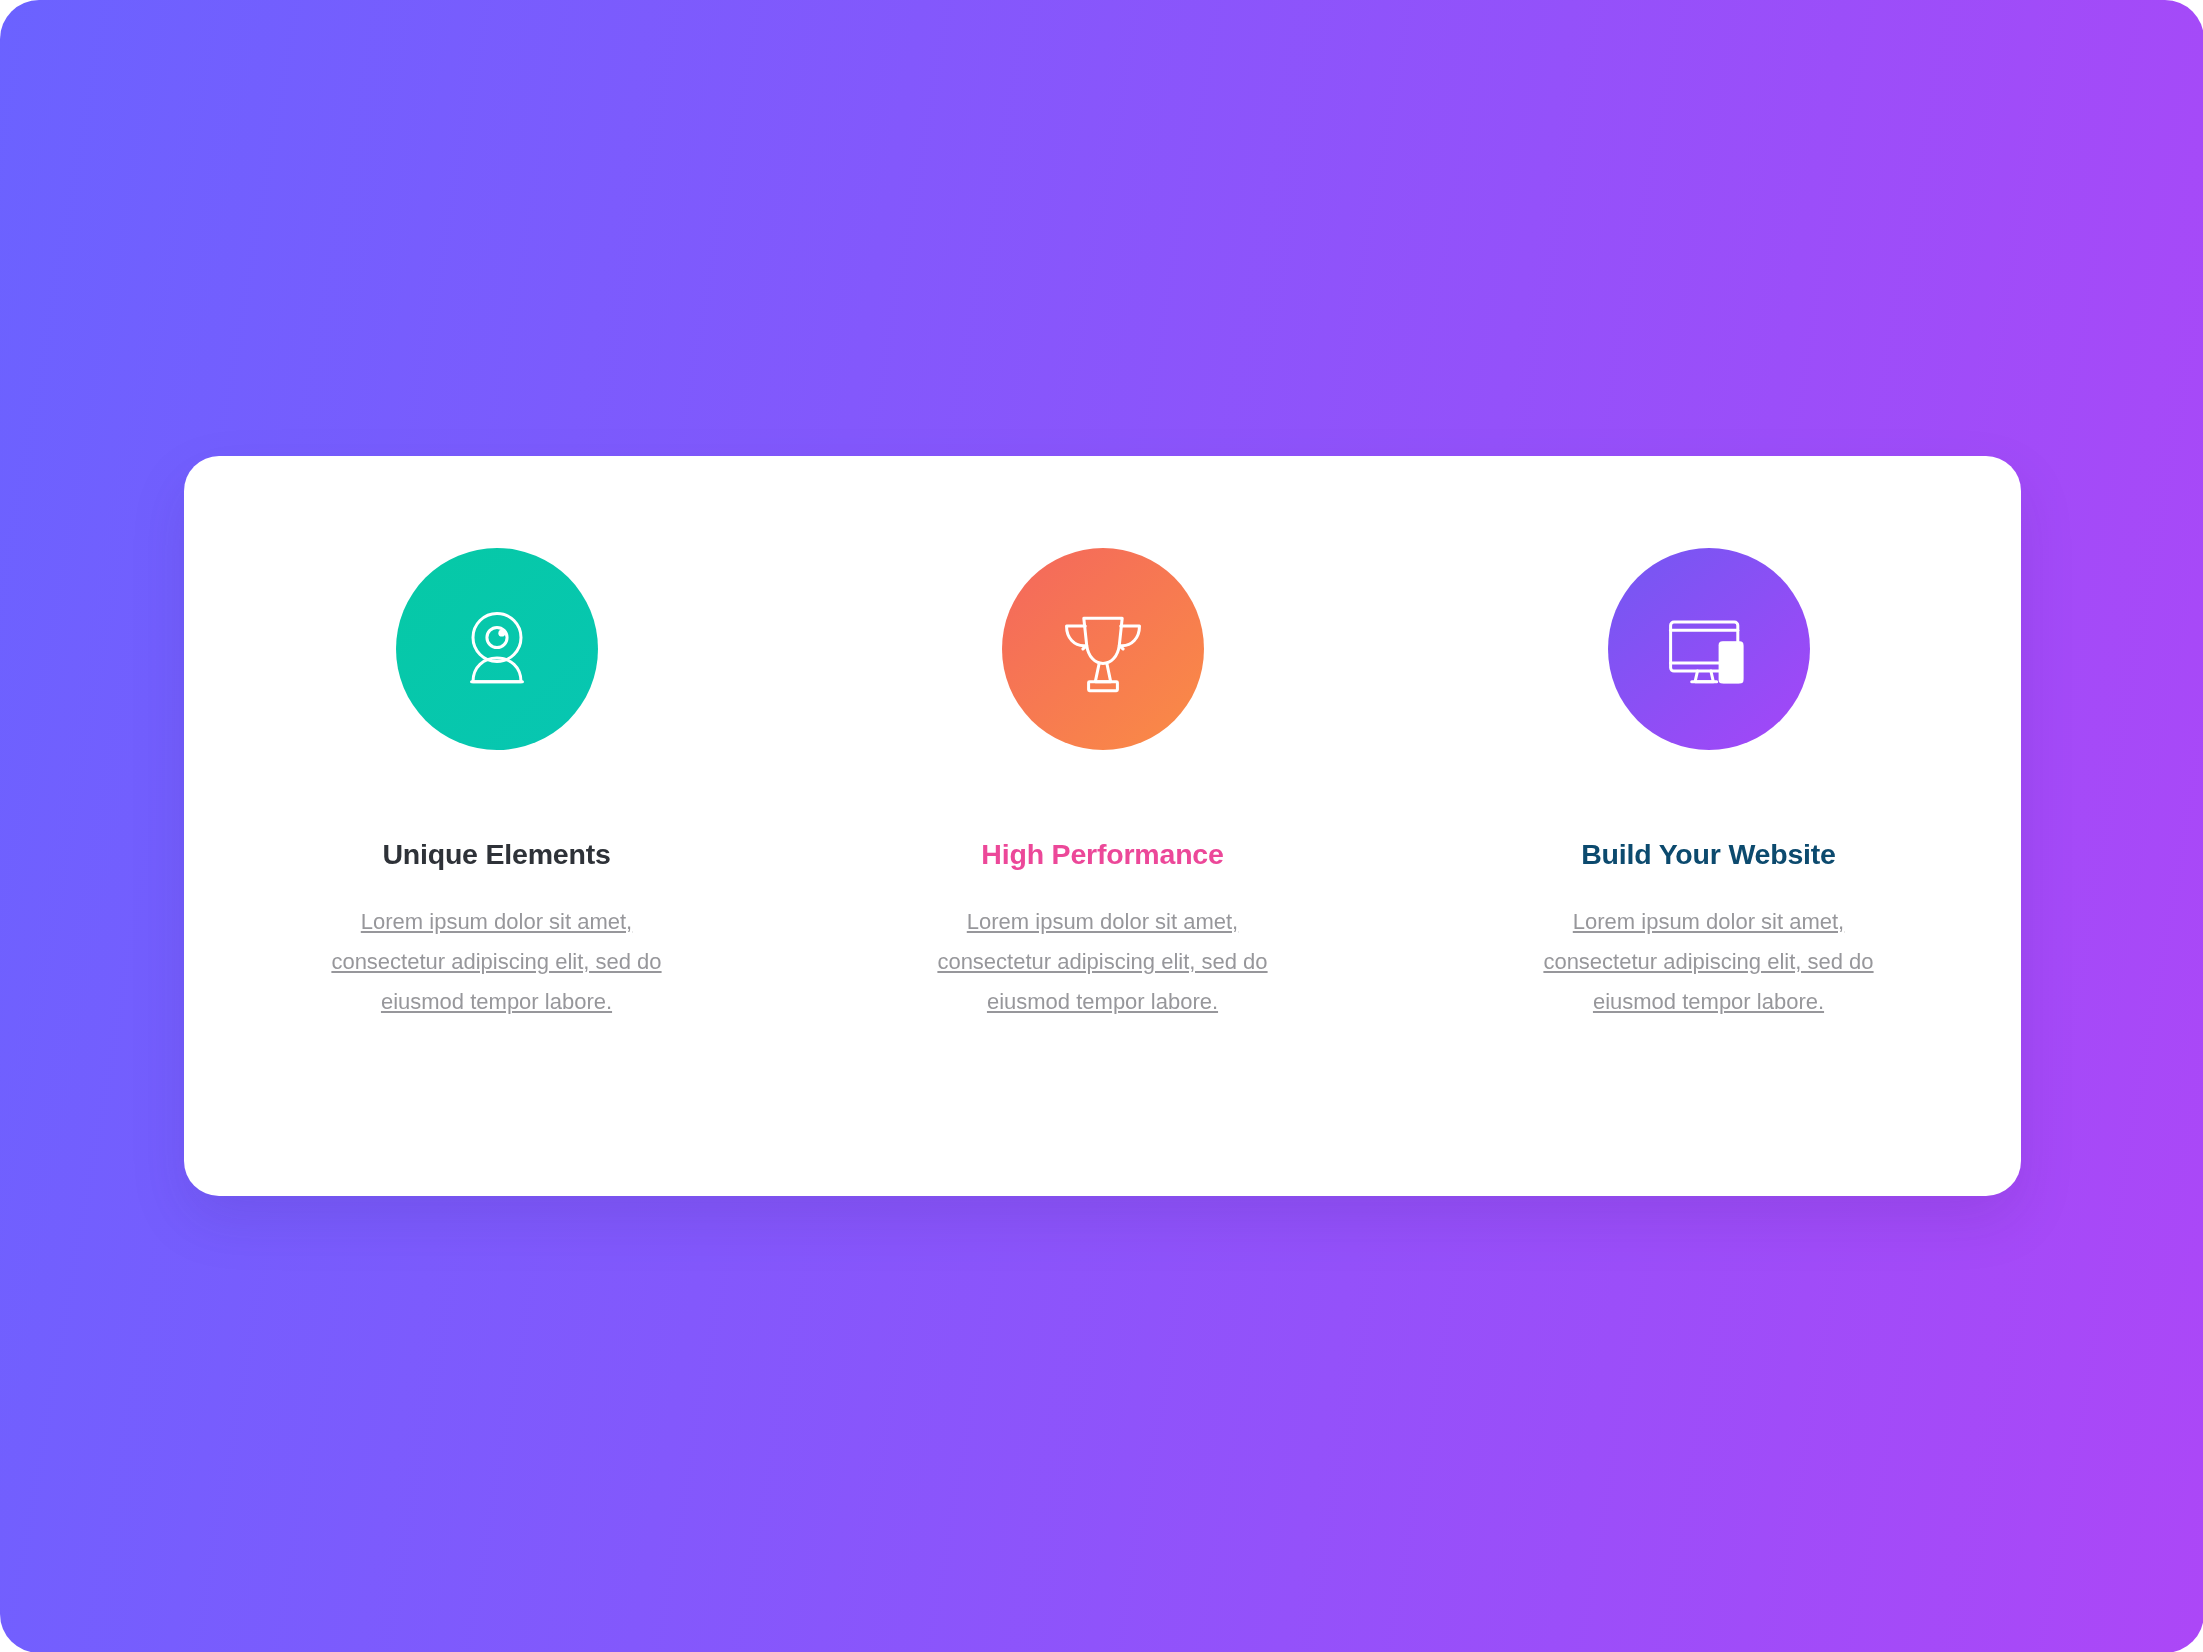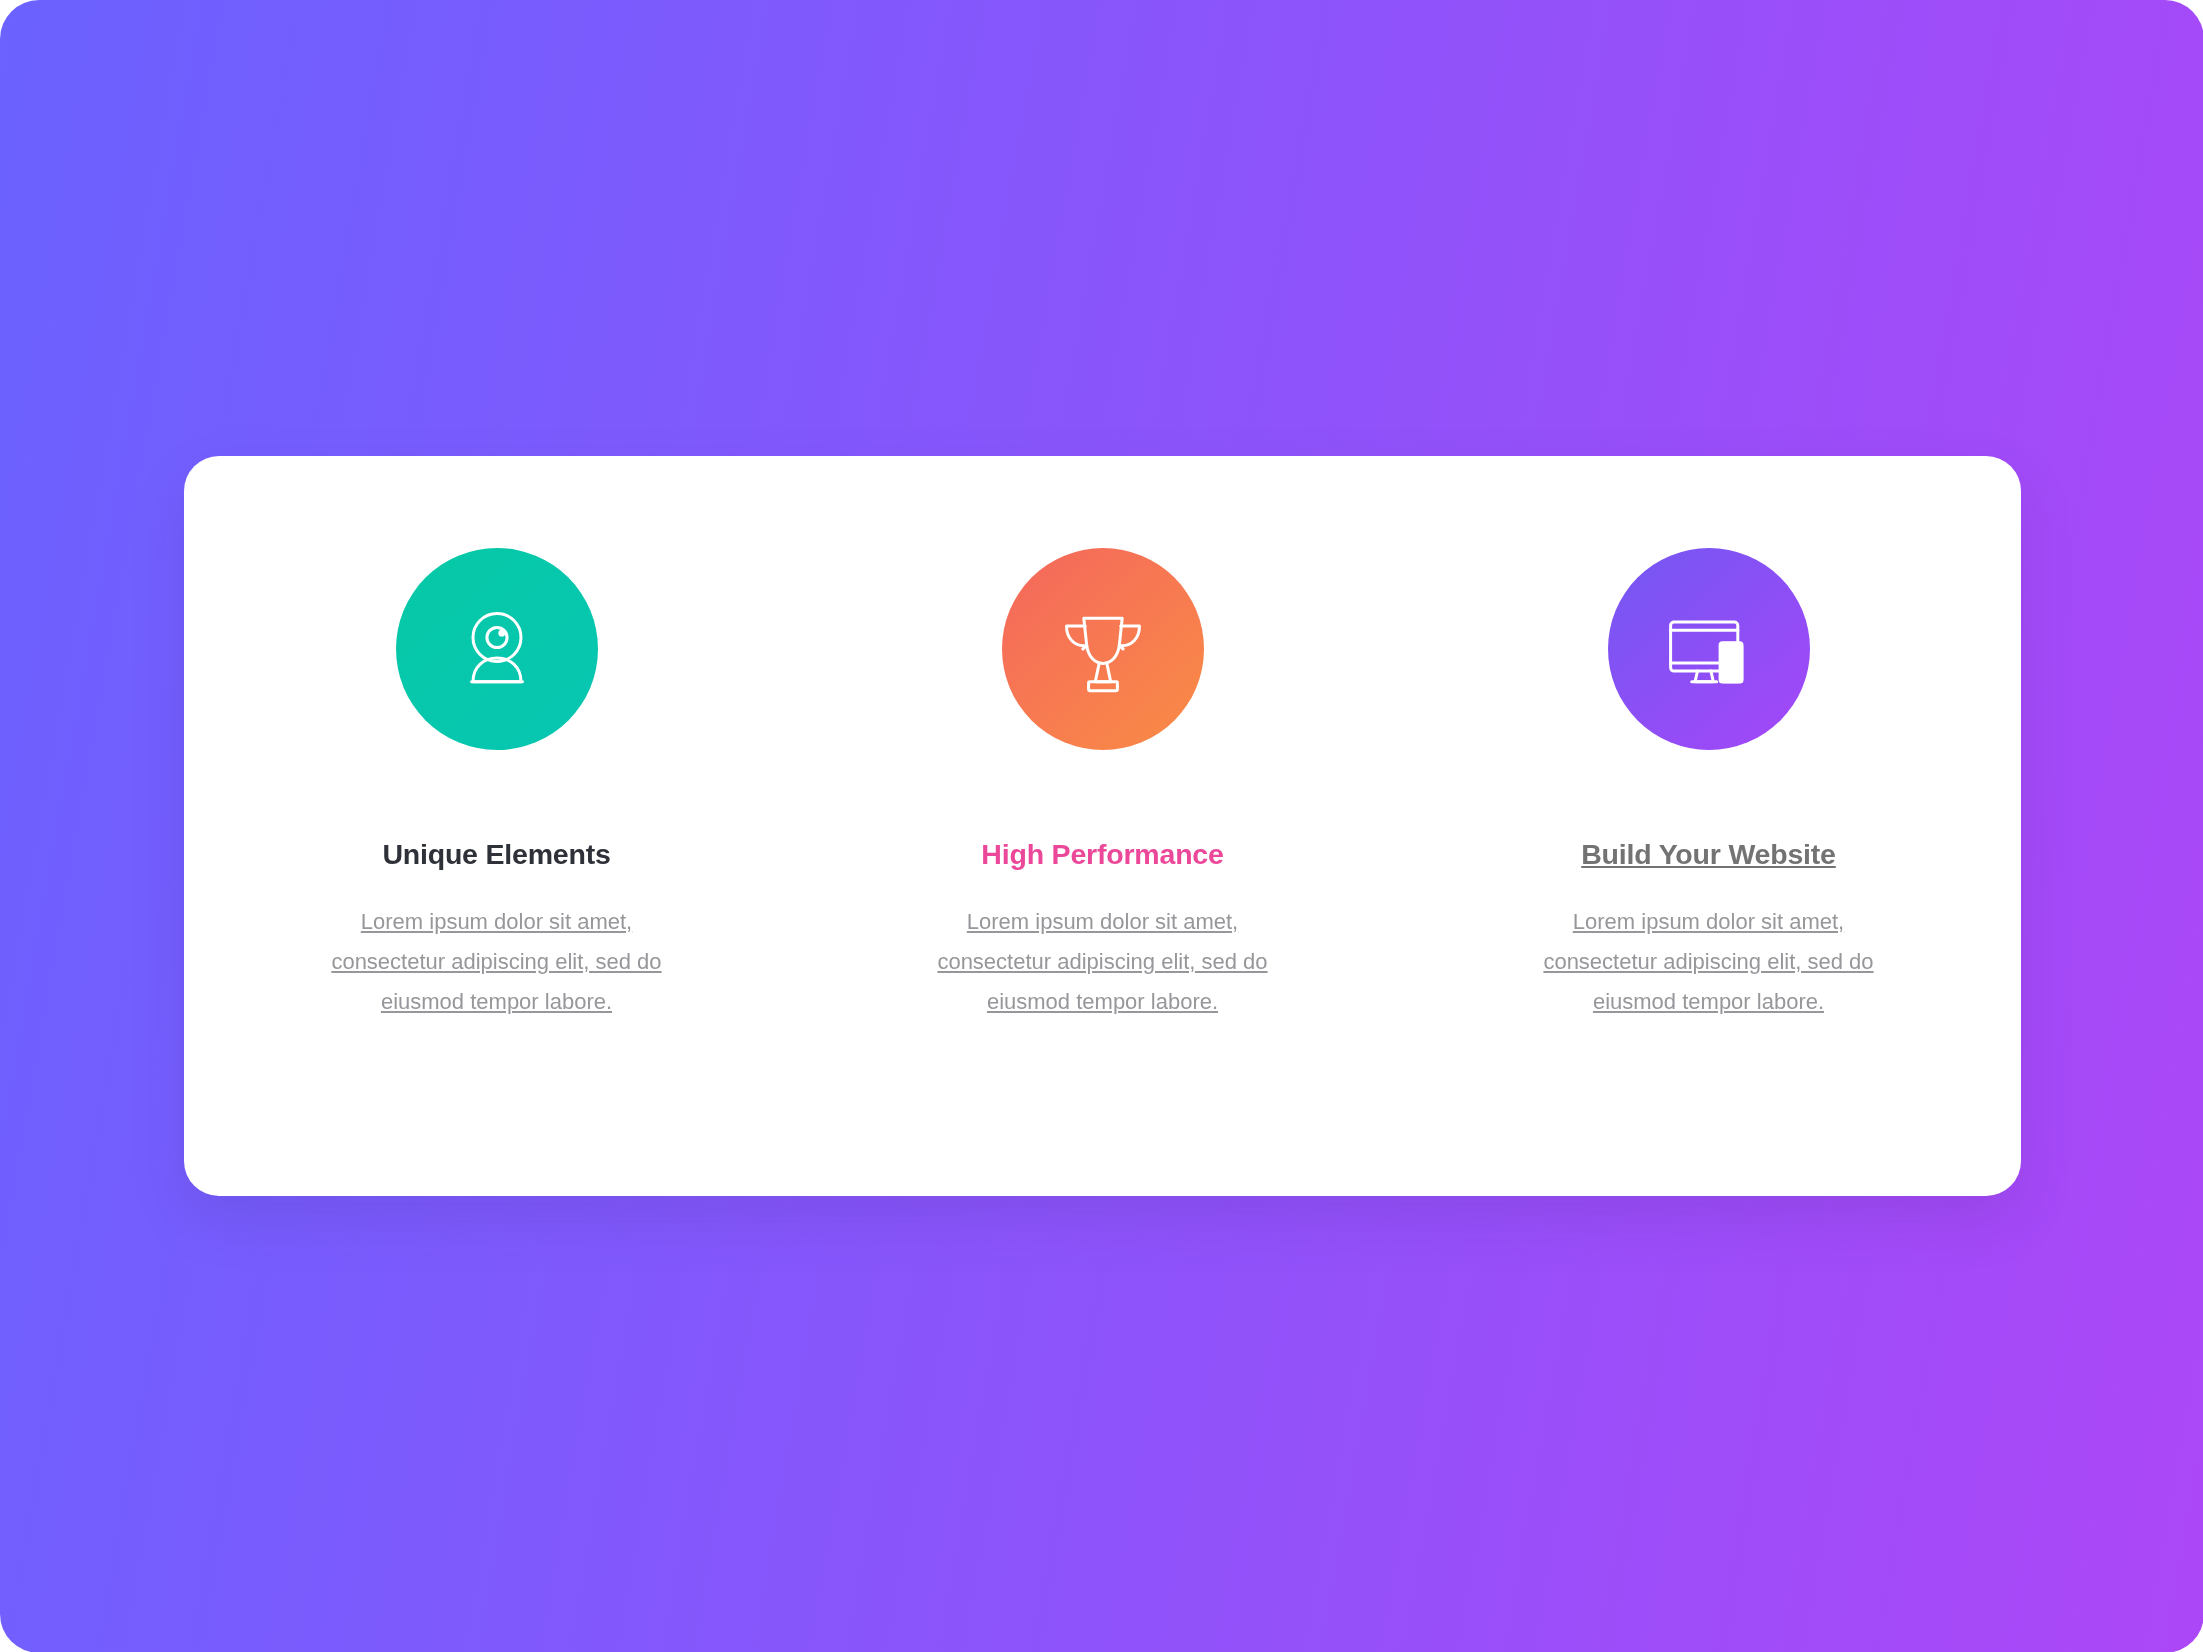--- a/index.html
+++ b/index.html
@@ -179,20 +179,20 @@
               <path d="M38 73 L35.5 84 L54.5 84 L52 73"></path>
               <line x1="32" y1="84" x2="58" y2="84"></line>
 
               <rect class="solid" x="60" y="42" width="26" height="44" rx="4"></rect>
               <rect x="62" y="44" width="22" height="40" rx="3.2" style="stroke:#ffffff"></rect>
               <line x1="62" y1="52" x2="84" y2="52"></line>
               <line x1="62" y1="76" x2="84" y2="76"></line>
             </svg>
           </span>
         </div>
-        <h3 class="feature-title" style="color: #737373; text-decoration: underline;">Build Your Website</h3>
+        <h3 class="feature-title" style="color: #0c4a6e;">Build Your Website</h3>
         <p class="feature-desc" style="color: rgb(151, 151, 155);">Lorem ipsum dolor sit amet, consectetur adipiscing elit, sed do eiusmod tempor labore.</p>
       </div>
 
     </div>
   </div>
 </div>
 
 
 </body></html>

